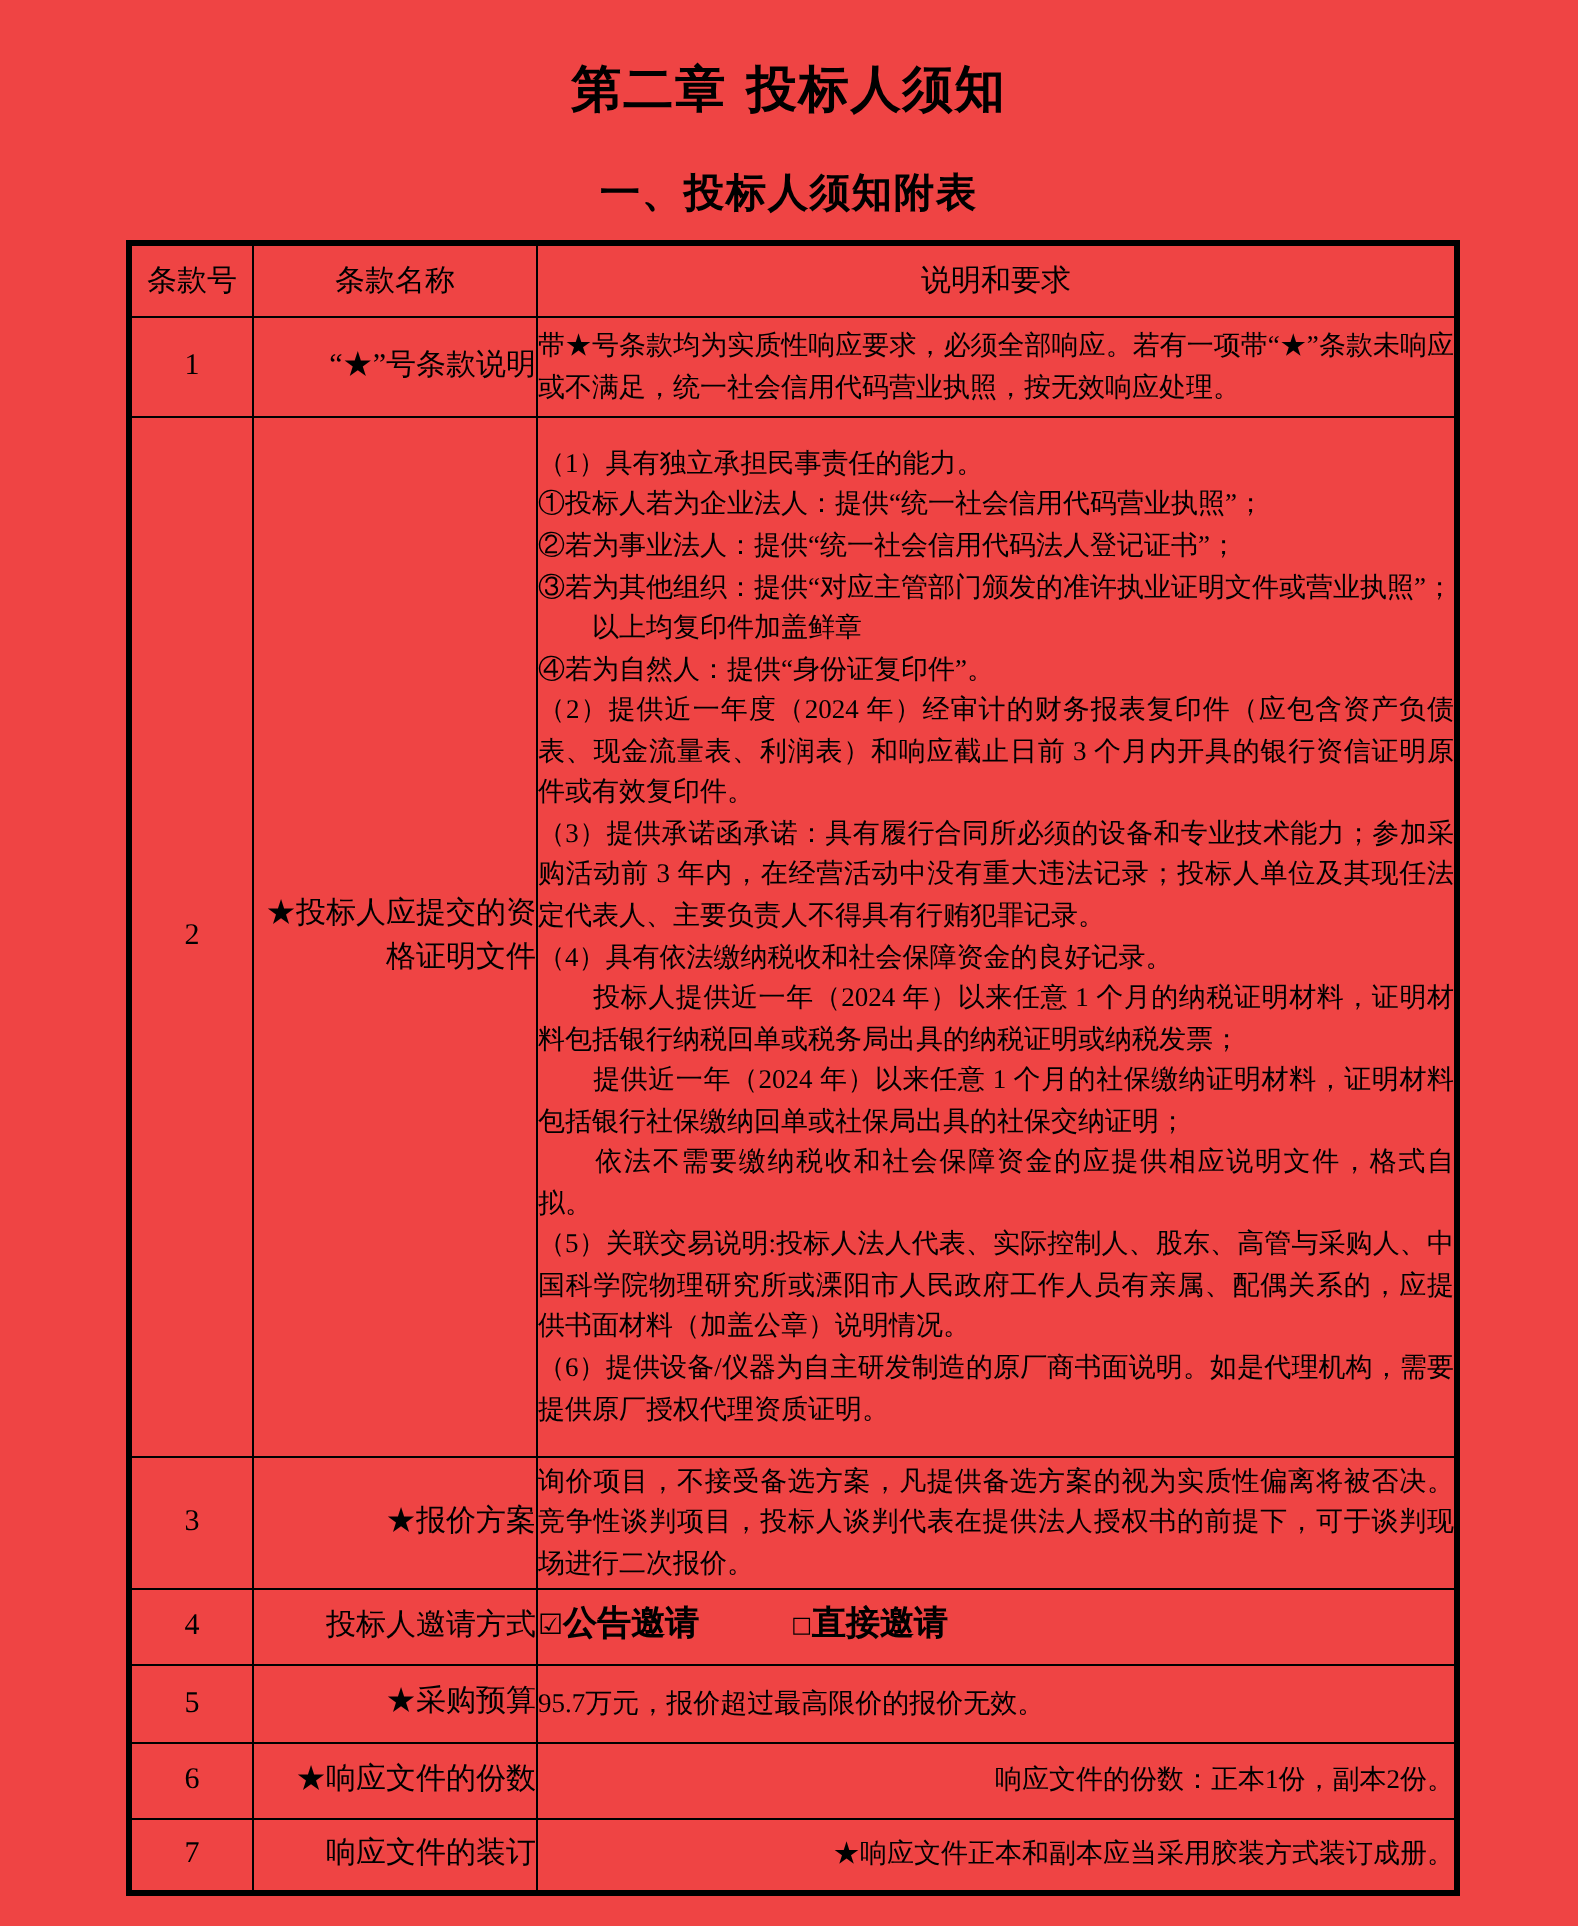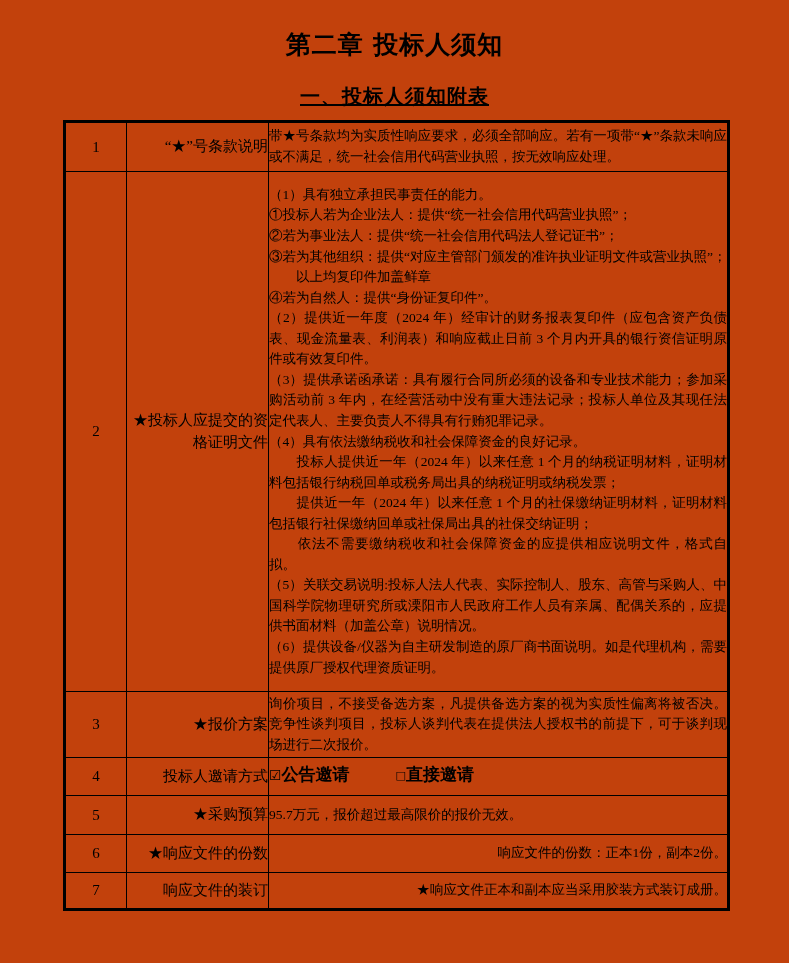--- a/index.html
+++ b/index.html
@@ -4,21 +4,21 @@
 <style>
   html, body {
     margin: 0;
     padding: 0;
     background: #ffffff;
   }
   .page {
     position: relative;
     width: 789px;
     height: 963px;
-    background: #c2410c;
+    background: #ef4444;
     color: #000000;
     font-family: "Liberation Serif", "DejaVu Serif", serif;
     overflow: hidden;
   }
   .doc-title {
     margin: 0;
     padding-top: 31px;
     text-align: center;
     font-family: "DejaVu Sans", "Liberation Sans", sans-serif;
     font-weight: bold;
@@ -28,21 +28,20 @@
   }
   .doc-subtitle {
     margin: 0;
     padding-top: 25px;
     text-align: center;
     font-family: "DejaVu Sans", "Liberation Sans", sans-serif;
     font-weight: bold;
     font-size: 20px;
     line-height: 1.1;
     letter-spacing: 1px;
-    text-decoration: underline;
   }
   table.clauses {
     position: absolute;
     left: 63px;
     top: 120px;
     width: 664px;
     border-collapse: collapse;
     table-layout: fixed;
     border: 3px solid #000000;
   }
@@ -118,20 +117,25 @@
   <h2 class="doc-subtitle">一、投标人须知附表</h2>
 
   <table class="clauses">
     <colgroup>
       <col class="c-no">
       <col class="c-name">
       <col class="c-desc">
     </colgroup>
 
     <tbody>
+        <tr class="hdr r-hdr">
+      <td>条款号</td>
+      <td>条款名称</td>
+      <td>说明和要求</td>
+    </tr>
 
     <tr class="r1">
       <td class="no">1</td>
       <td class="name">“★”号条款说明</td>
       <td class="desc">带★号条款均为实质性响应要求，必须全部响应。若有一项带“★”条款未响应或不满足，统一社会信用代码营业执照，按无效响应处理。</td>
     </tr>
 
     <tr class="r2">
       <td class="no">2</td>
       <td class="name">★投标人应提交的资格证明文件</td>

